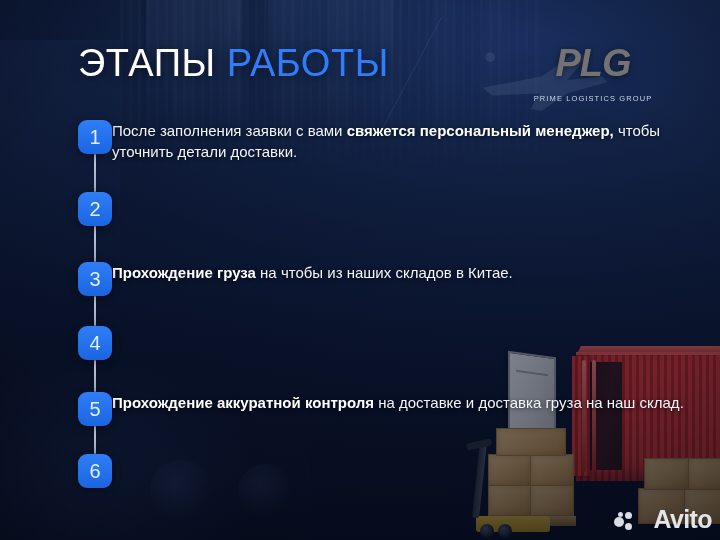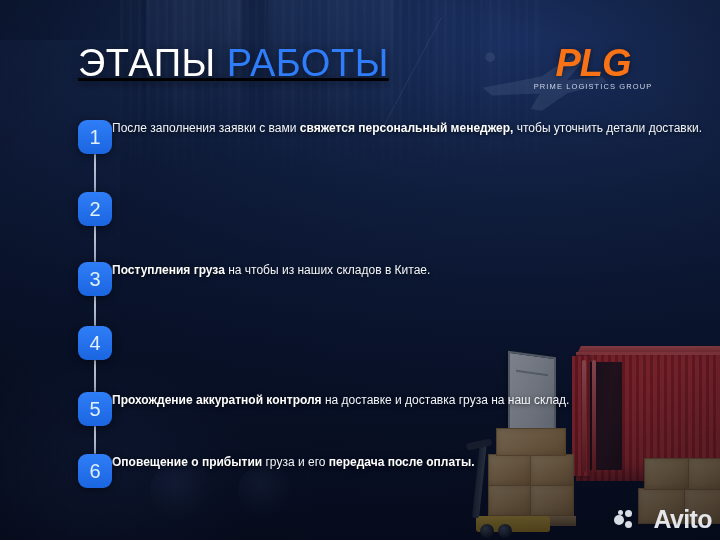--- a/index.html
+++ b/index.html
@@ -210,42 +210,41 @@
   
   .title {
     position: absolute;
     left: 78px; top: 44px;
     font-size: 38px;
     letter-spacing: .5px;
     font-weight: 300;
     line-height: 1;
     white-space: nowrap;
     text-shadow: 0 2px 10px rgba(0,0,0,.55);
-    text-decoration: underline;
   }
   .title .w1 { color: #ffffff; }
   .title .w2 { color: #2f7dfb; }
 
   .logo {
     position: absolute;
     left: 528px; top: 44px;
     width: 130px;
     text-align: center;
   }
   .logo-mark {
     font-size: 38px;
     font-weight: 700;
     font-style: italic;
     letter-spacing: -1px;
-    color: #f97316;
+    color: #737373;
     line-height: 1;
     text-shadow: 0 1px 6px rgba(0,0,0,.5);
   }
   .logo-sub {
-    margin-top: 0;
+    margin-top: 12px;
     font-size: 7.5px;
     letter-spacing: 1.1px;
     color: #c9d4e8;
     white-space: nowrap;
   }
 
   
   .steps {
     position: absolute;
     left: 0; top: 120px;
@@ -283,33 +282,33 @@
     position: absolute;
     z-index: 1;
     left: 94px;
     width: 2px;
     background: linear-gradient(180deg, rgba(226,235,250,.85), rgba(200,216,242,.75));
     border-radius: 1px;
   }
   .step-text {
     flex: 1;
     color: #f3f6fb;
-    font-size: 12px;
+    font-size: 15px;
     line-height: 1.42;
     padding-right: 6px;
     text-shadow: 0 1px 4px rgba(0,0,0,.65);
   }
   .step-text b { font-weight: 700; color: #ffffff; }
 
   
   .avito {
     position: absolute;
     right: 8px; bottom: 8px;
     display: flex;
-    align-items: center;
+    align-items: flex-end;
     gap: 17px;
     opacity: .93;
   }
   .avito-dots {
     position: relative;
     width: 22px; height: 20px;
   }
   .avito-dots i {
     position: absolute;
     display: block;
@@ -410,21 +409,21 @@
         <div class="badge">2</div>
       </div>
     </div>
 
     <div class="step" style="height:64px;">
       <div class="badge-col">
         <div class="connector" style="top:34px; height:30px;"></div>
         <div class="badge">3</div>
       </div>
       <div class="step-text">
-        <b>Поступления груза</b><span> на чтобы из наших складов в Китае.</span>
+        <b>Прохождение груза</b><span> на чтобы из наших складов в Китае.</span>
       </div>
     </div>
 
     <div class="step" style="height:66px;">
       <div class="badge-col">
         <div class="connector" style="top:34px; height:32px;"></div>
         <div class="badge">4</div>
       </div>
     </div>
 
@@ -434,23 +433,20 @@
         <div class="badge">5</div>
       </div>
       <div class="step-text">
         <b>Прохождение аккуратной контроля</b><span> на доставке и доставка груза на наш склад.</span>
       </div>
     </div>
 
     <div class="step">
       <div class="badge-col">
         <div class="badge">6</div>
-      </div>
-      <div class="step-text">
-        <b>Оповещение о прибытии</b><span> груза и его </span><b>передача после оплаты.</b>
       </div>
     </div>
 
   </div>
 
   <div class="avito">
     <div class="avito-dots">
       <i class="ad1"></i>
       <i class="ad2"></i>
       <i class="ad3"></i>

